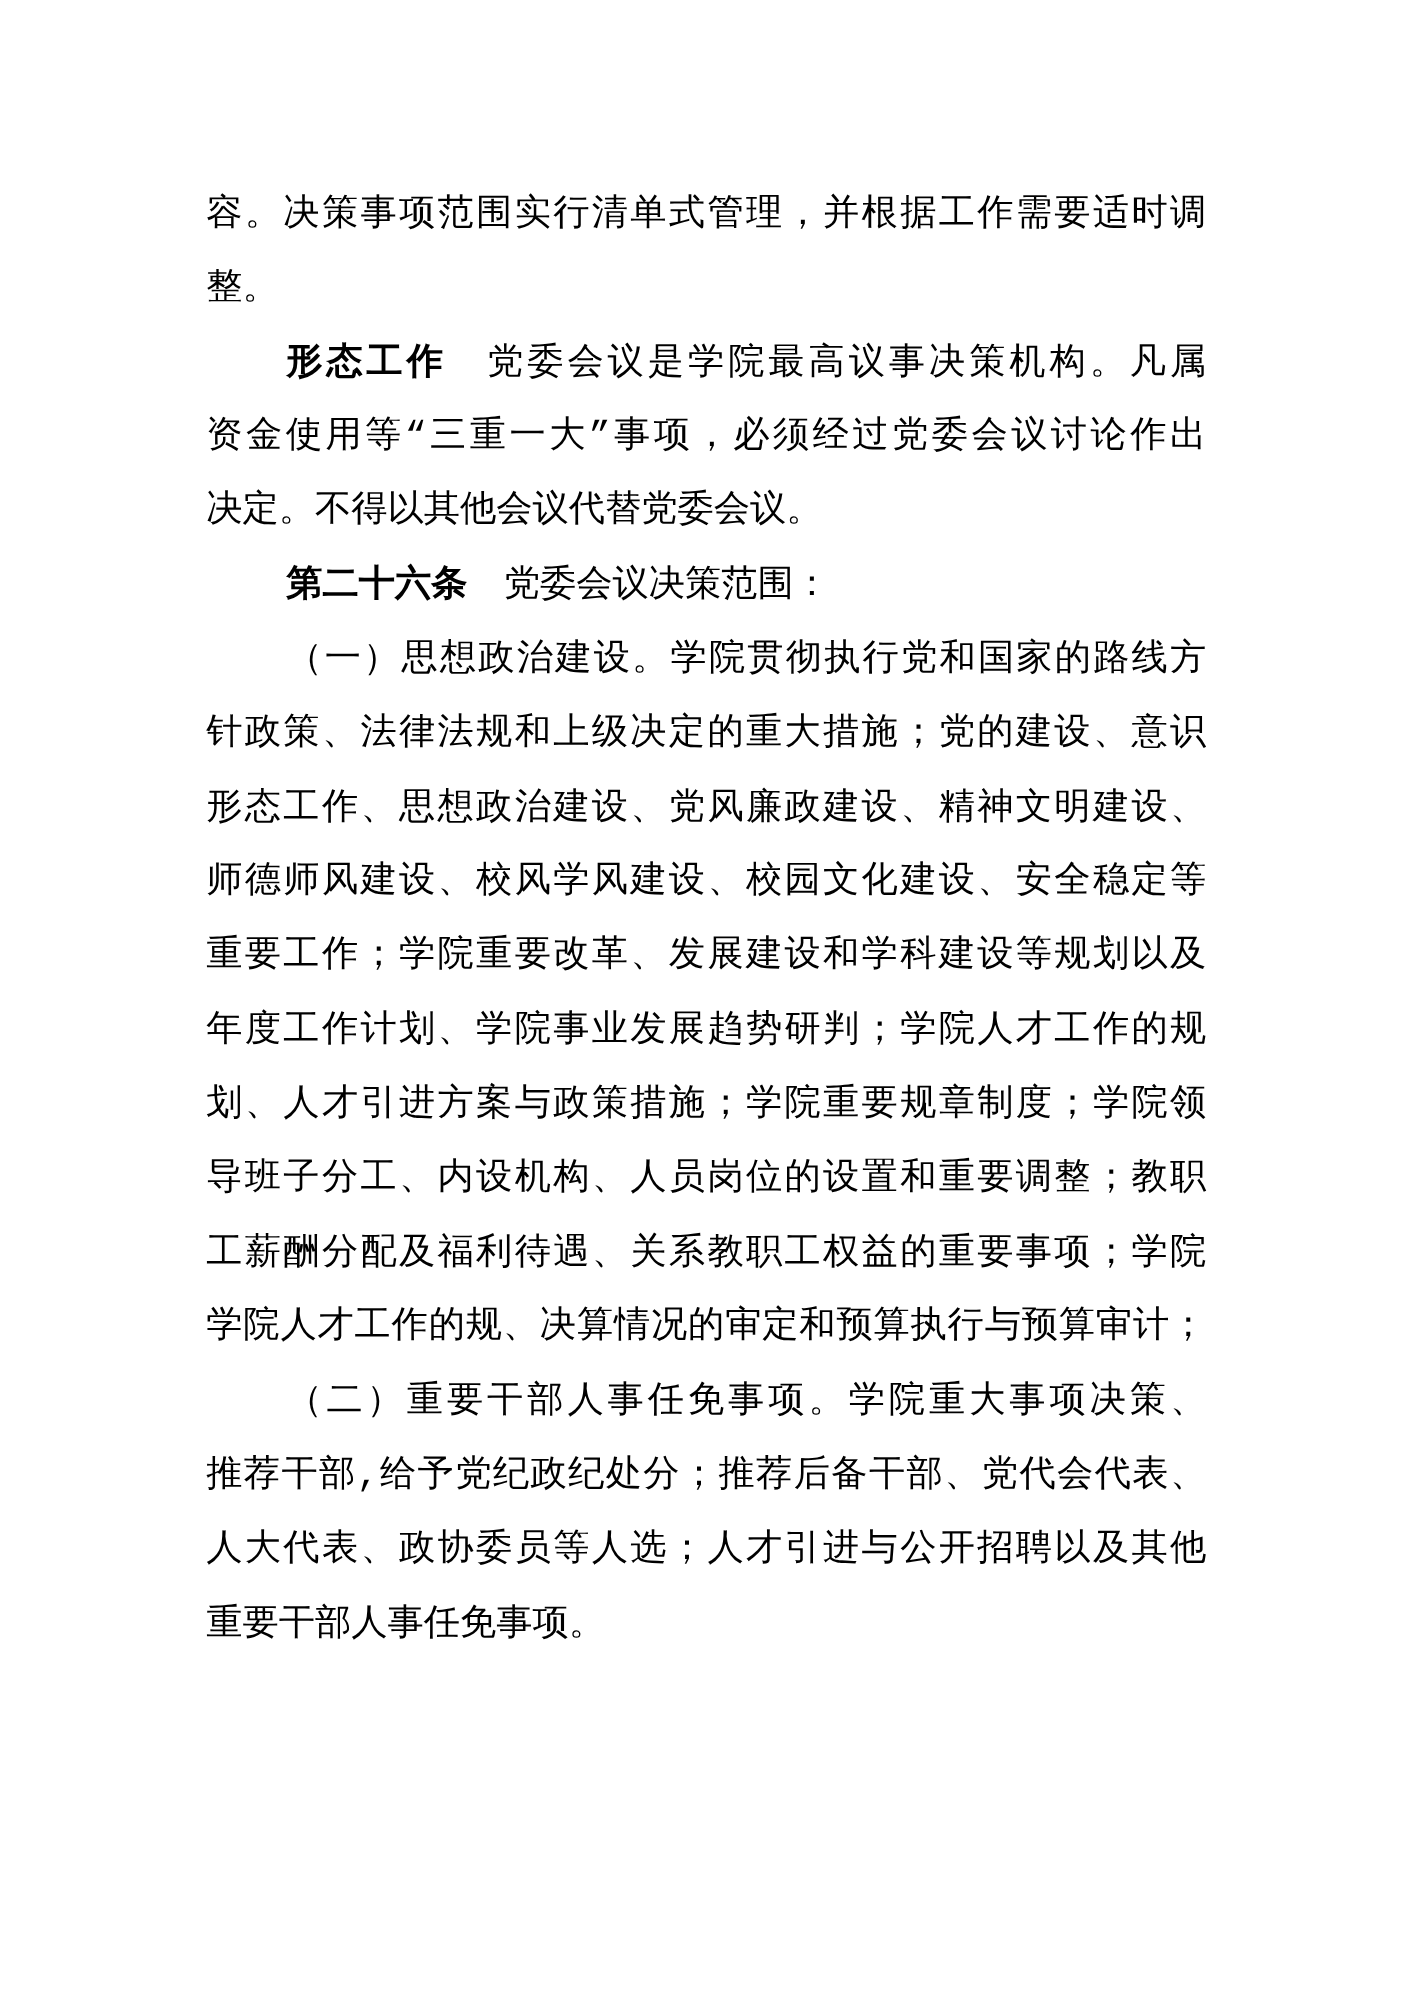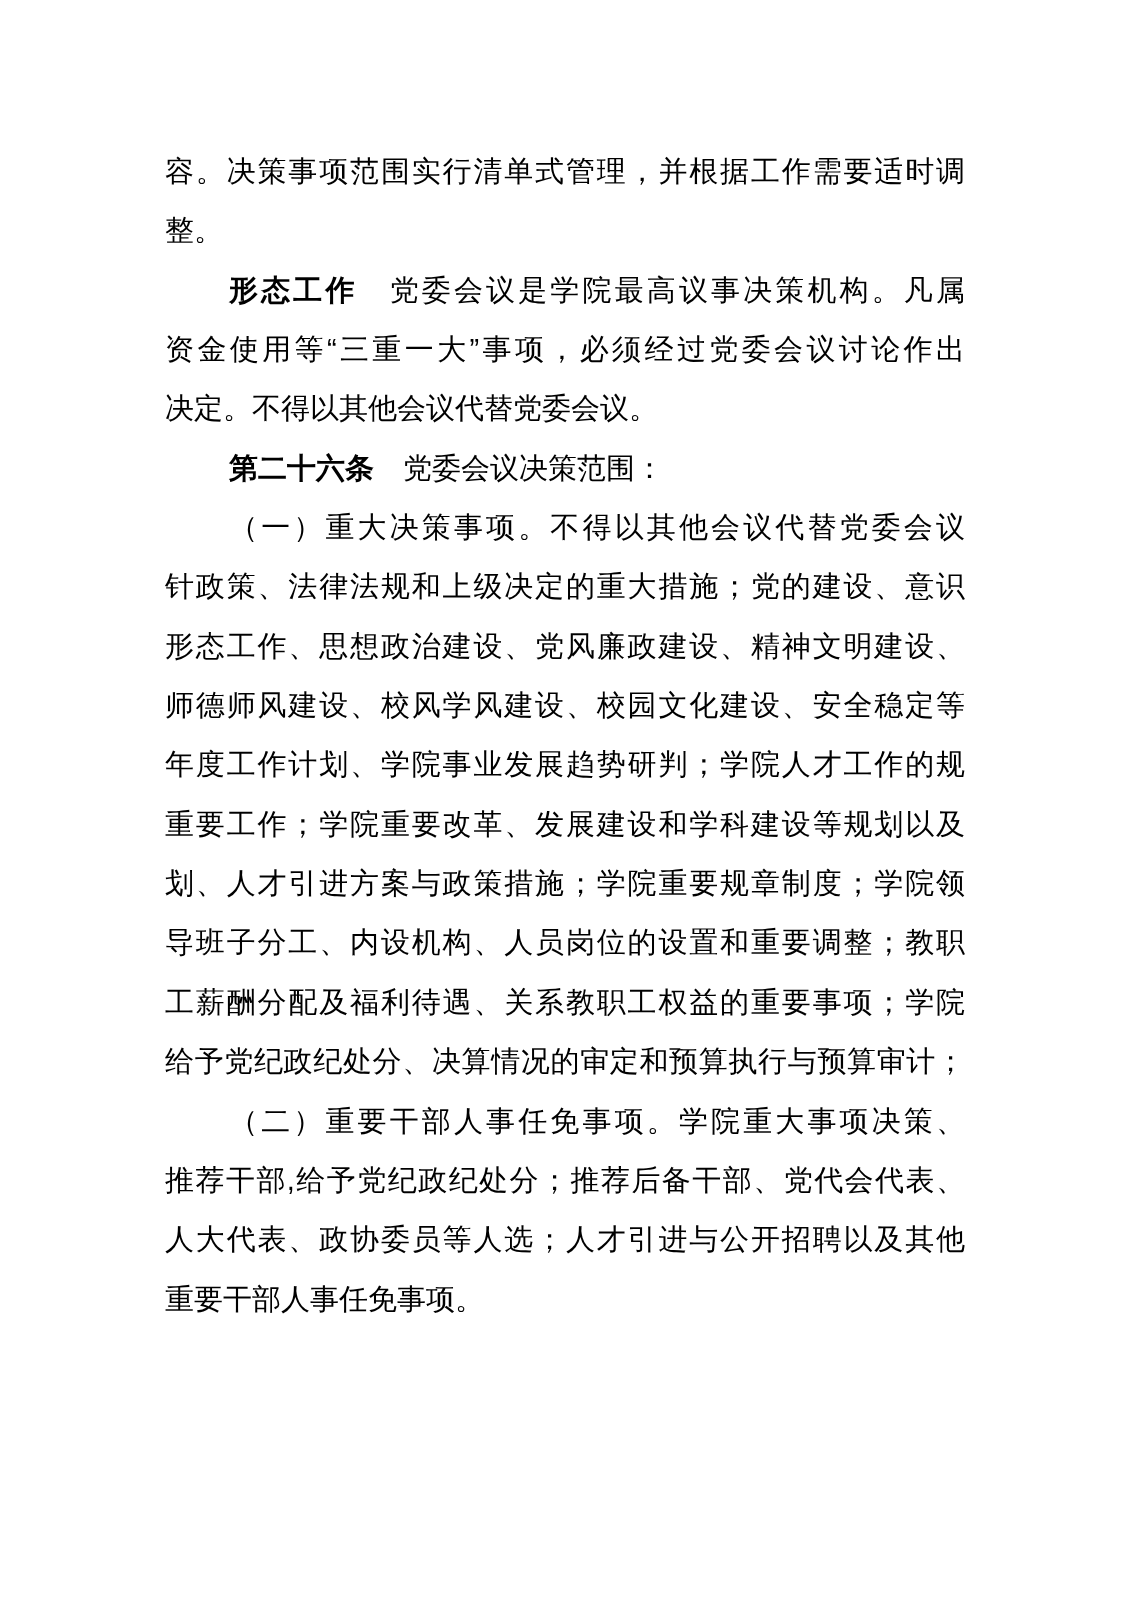--- a/index.html
+++ b/index.html
@@ -6,21 +6,21 @@
     margin: 0;
     padding: 0;
     background: #ffffff;
   }
   .page {
     position: relative;
     width: 1131px;
     height: 1600px;
     background: #ffffff;
     overflow: hidden;
-    font-family: Liberation Sans, sans-serif;
+    font-family: Liberation Mono, monospace;
     color: #000000;
   }
   .text-block {
     position: absolute;
     left: 165px;
     top: 142px;
     width: 800px;
   }
   .line {
     height: 59.35px;
@@ -50,28 +50,28 @@
 <body>
 
 <div class="page">
   <div class="text-block">
       <div class="line justify"><span>容。决策事项范围实行清单式管理，并根据工作需要适时调</span></div>
       <div class="line"><span>整。</span></div>
       <div class="line justify indent"><span class="clause-number">形态工作</span><span>　党委会议是学院最高议事决策机构。凡属</span></div>
       <div class="line justify"><span>资金使用等“三重一大”事项，必须经过党委会议讨论作出</span></div>
       <div class="line"><span>决定。不得以其他会议代替党委会议。</span></div>
       <div class="line indent"><span class="clause-number">第二十六条</span><span>　党委会议决策范围：</span></div>
-      <div class="line justify indent"><span>（一）重大决策事项。不得以其他会议代替党委会议</span></div>
+      <div class="line justify indent"><span>（一）思想政治建设。学院贯彻执行党和国家的路线方</span></div>
       <div class="line justify"><span>针政策、法律法规和上级决定的重大措施；党的建设、意识</span></div>
       <div class="line justify"><span>形态工作、思想政治建设、党风廉政建设、精神文明建设、</span></div>
       <div class="line justify"><span>师德师风建设、校风学风建设、校园文化建设、安全稳定等</span></div>
+      <div class="line justify"><span>重要工作；学院重要改革、发展建设和学科建设等规划以及</span></div>
       <div class="line justify"><span>年度工作计划、学院事业发展趋势研判；学院人才工作的规</span></div>
-      <div class="line justify"><span>重要工作；学院重要改革、发展建设和学科建设等规划以及</span></div>
       <div class="line justify"><span>划、人才引进方案与政策措施；学院重要规章制度；学院领</span></div>
       <div class="line justify"><span>导班子分工、内设机构、人员岗位的设置和重要调整；教职</span></div>
       <div class="line justify"><span>工薪酬分配及福利待遇、关系教职工权益的重要事项；学院</span></div>
-      <div class="line justify"><span>给予党纪政纪处分、决算情况的审定和预算执行与预算审计；</span></div>
+      <div class="line justify"><span>学院人才工作的规、决算情况的审定和预算执行与预算审计；</span></div>
       <div class="line justify indent"><span>（二）重要干部人事任免事项。学院重大事项决策、</span></div>
       <div class="line justify"><span>推荐干部,给予党纪政纪处分；推荐后备干部、党代会代表、</span></div>
       <div class="line justify"><span>人大代表、政协委员等人选；人才引进与公开招聘以及其他</span></div>
       <div class="line"><span>重要干部人事任免事项。</span></div>
     </div>
 </div>
 
 </body></html>

